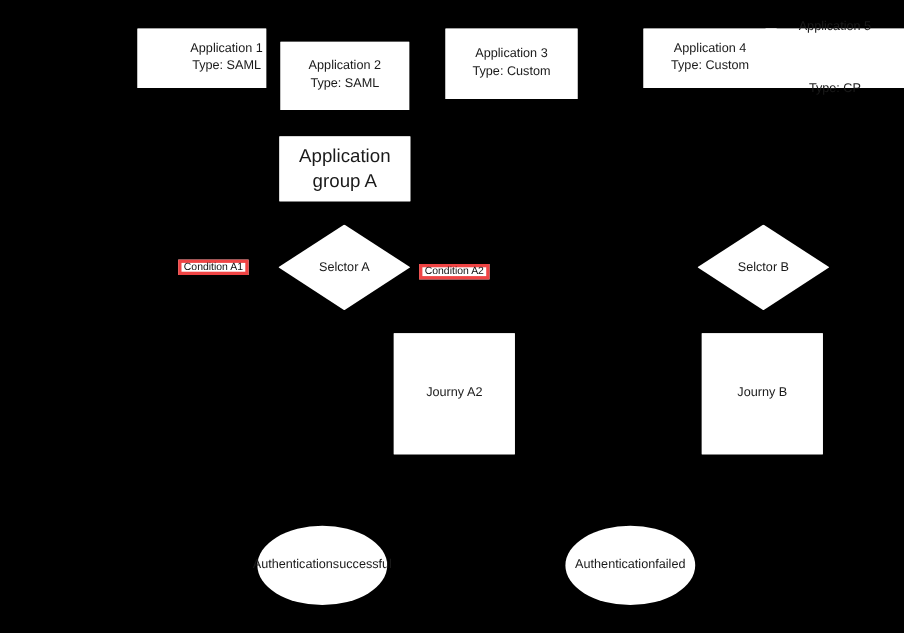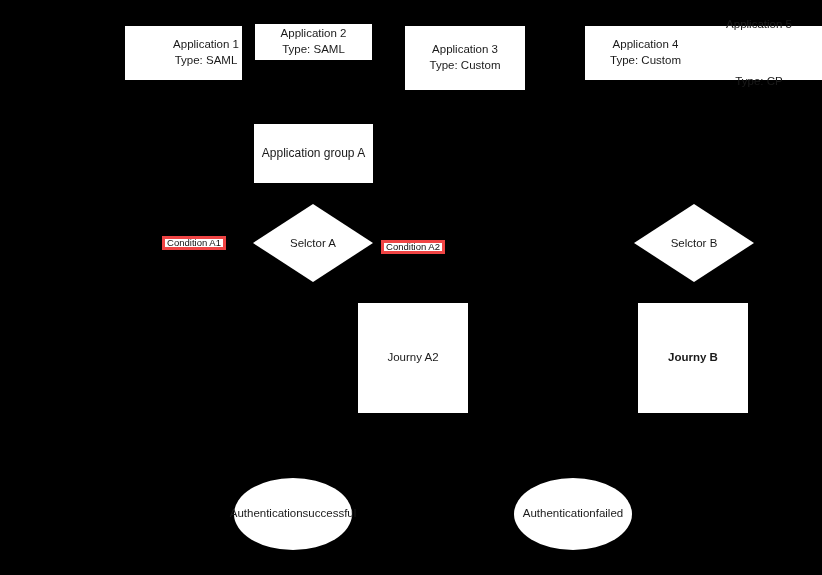--- a/index.html
+++ b/index.html
@@ -28,21 +28,21 @@
     box-sizing: border-box;
     line-height: 1.35;
   }
   .rect {
     border: 1px solid #ffffff;
   }
   .app-box {
     font-size: 11.5px;
   }
   .group-box {
-    font-size: 12px;
+    font-size: 17px;
   }
   .journey-box {
     font-size: 11.5px;
   }
   
   .diamond-wrap {
     position: absolute;
   }
   .diamond-shape {
     position: absolute;
@@ -102,21 +102,21 @@
 </head>
 <body>
 
 <div id="canvas">
 
   <div class="node rect app-box" style="left:125px; top:26px; width:117px; height:54px;padding-left:45px;">
     <span>Application 1</span>
     <span>Type: SAML</span>
   </div>
 
-  <div class="node rect app-box" style="left:255px; top:24px; width:117px; height:36px;">
+  <div class="node rect app-box" style="left:255px; top:38px; width:117px; height:62px;">
     <span>Application 2</span>
     <span>Type: SAML</span>
   </div>
 
   <div class="node rect app-box" style="left:405px; top:26px; width:120px; height:64px;">
     <span>Application 3</span>
     <span>Type: Custom</span>
   </div>
 
   <div class="node rect app-box" style="left:585px; top:26px; width:121px; height:54px;">
@@ -146,21 +146,21 @@
 
   <div class="cond-label" style="left:162px; top:236px; width:64px; height:14px;">Condition A1</div>
 
   <div class="cond-label" style="left:381px; top:240px; width:64px; height:14px;">Condition A2</div>
 
 
   <div class="node rect journey-box" style="left:358px; top:303px; width:110px; height:110px;">
     <span>Journy A2</span>
   </div>
 
-  <div class="node rect journey-box" style="left:638px; top:303px; width:110px; height:110px;font-weight:bold;">
+  <div class="node rect journey-box" style="left:638px; top:303px; width:110px; height:110px;">
     <span>Journy B</span>
   </div>
 
   <div class="ellipse" style="left:234px; top:478px; width:118px; height:72px;">
     <span class="line2">Authentication</span>
     <span class="line2">successful</span>
   </div>
 
   <div class="ellipse" style="left:514px; top:478px; width:118px; height:72px;">
     <span class="line2">Authentication</span>

